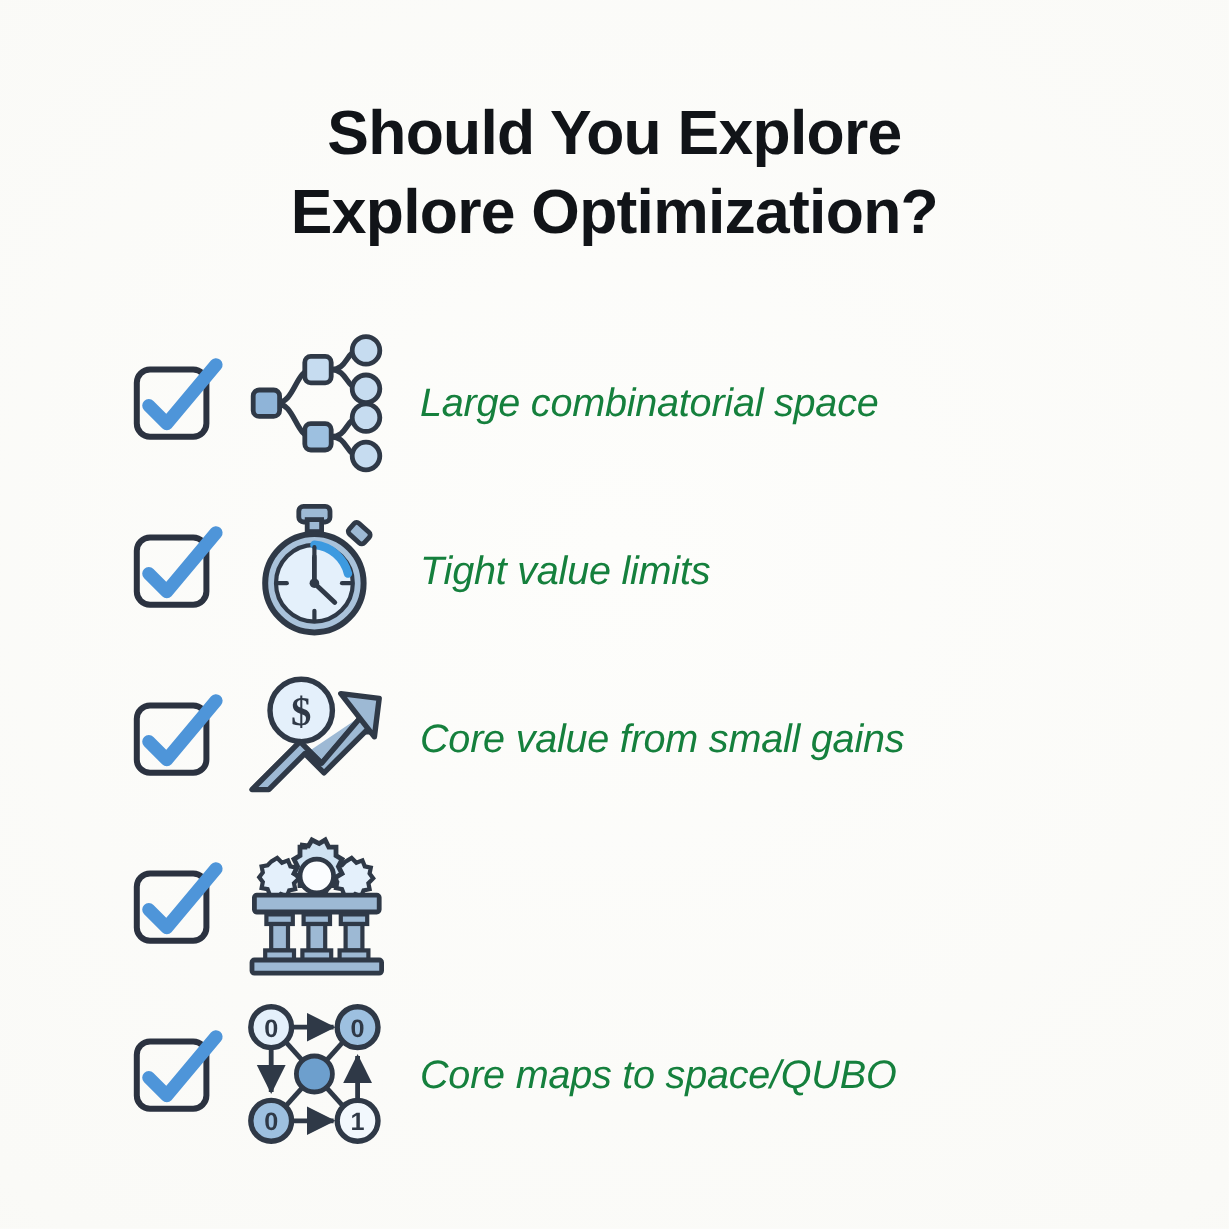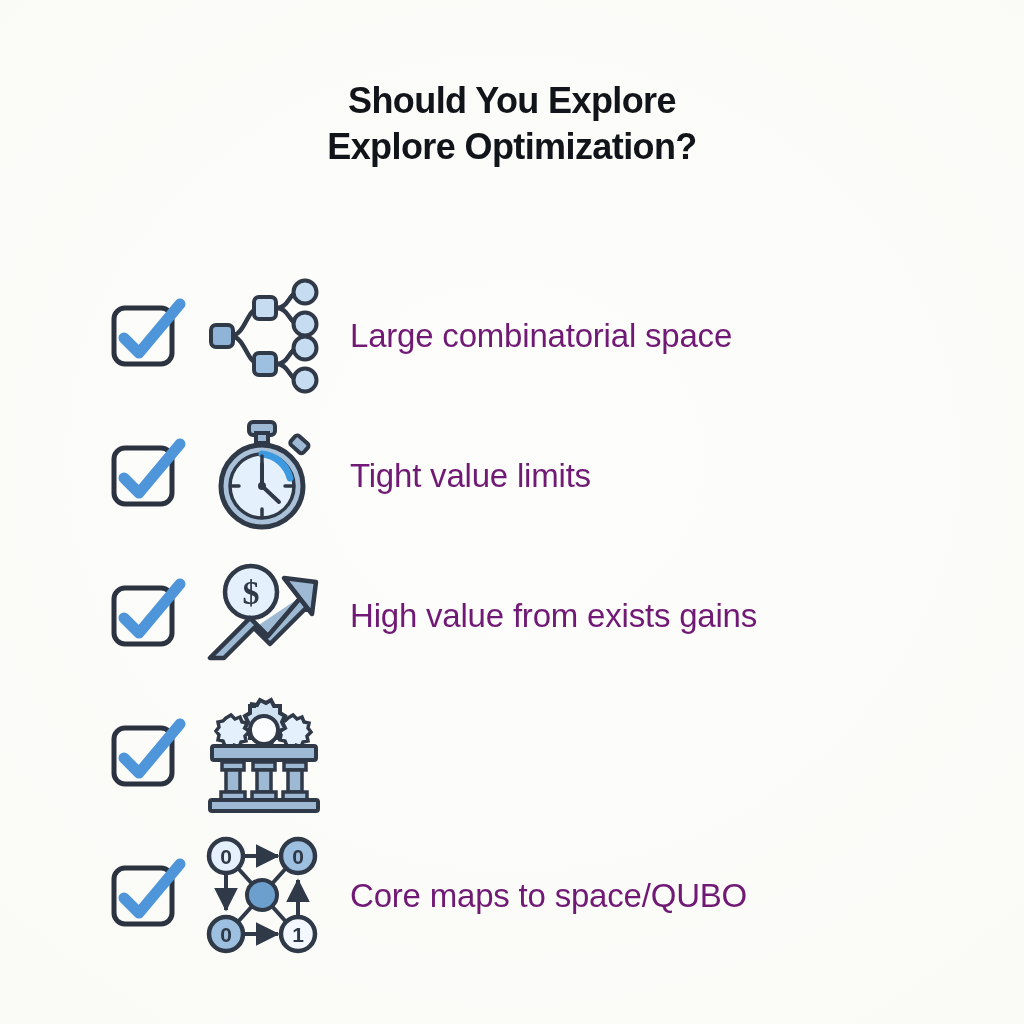--- a/index.html
+++ b/index.html
@@ -23,21 +23,21 @@
       radial-gradient(ellipse 120% 110% at 50% 45%, #fdfdfb 0%, #fafaf7 62%, #f6f6f2 100%);
   }
 
   .title {
     position: absolute;
     top: 78px;
     left: 0;
     right: 0;
     text-align: center;
     color: #111418;
-    font-size: 36px;
+    font-size: 52px;
     font-weight: 700;
     line-height: 1.27;
     letter-spacing: -0.6px;
     font-family: "Liberation Sans", sans-serif;
   }
   .title-line { display: block; }
 
   .checklist {
     position: absolute;
     top: 266px;
@@ -67,25 +67,26 @@
     transform: translateY(-50%);
     width: 116px;
     height: 112px;
   }
   .row-label {
     position: absolute;
     left: 350px;
     top: 50%;
     transform: translateY(-50%);
     font-size: 33px;
-    color: #701a75;
+    color: #15803d;
     font-weight: 400;
     letter-spacing: -0.2px;
     white-space: nowrap;
     font-family: "Liberation Sans", sans-serif;
+    font-style: italic;
   }
 
   svg { display: block; overflow: visible; }
 </style>
 </head>
 <body>
 
 <div class="page"></div>
 
 <div class="title">
@@ -162,21 +163,21 @@
     </div>
     <div class="icon-wrap">
       <svg width="116" height="112" viewBox="0 0 116 112">
         <circle cx="45" cy="32" r="26" fill="#e4f0fb" stroke="#2f3947" stroke-width="4.5"></circle>
         <text x="45" y="44" text-anchor="middle" font-family="Liberation Serif, serif" font-size="34" font-weight="700" fill="#2f3947">$</text>
         <path d="M4 98 L44 58 L62 76 L96 36 L96 36 L104 28 L104 50 L84 50 L96 36" fill="#9db9d4" stroke="#2f3947" stroke-width="4" stroke-linejoin="round"></path>
         <path d="M4 98 L18 98 L48 68 L64 84 L104 44 L104 28 L96 36 L62 76 L44 58 Z" fill="#9db9d4" stroke="#2f3947" stroke-width="4.5" stroke-linejoin="round"></path>
         <path d="M78 18 L110 22 L106 54 Z" fill="#9db9d4" stroke="#2f3947" stroke-width="4.5" stroke-linejoin="round"></path>
       </svg>
     </div>
-    <div class="row-label">High value from exists gains</div>
+    <div class="row-label">Core value from small gains</div>
   </div>
 
   <div class="row">
     <div class="checkbox-wrap">
       <svg width="76" height="76" viewBox="0 0 76 76">
         <rect x="6" y="10" width="58" height="56" rx="11" ry="11" fill="none" stroke="#2b3240" stroke-width="5"></rect>
         <path d="M16 40 L31 55 L72 6" fill="none" stroke="#4e95d9" stroke-width="11" stroke-linecap="round" stroke-linejoin="round"></path>
       </svg>
     </div>
     <div class="icon-wrap">

